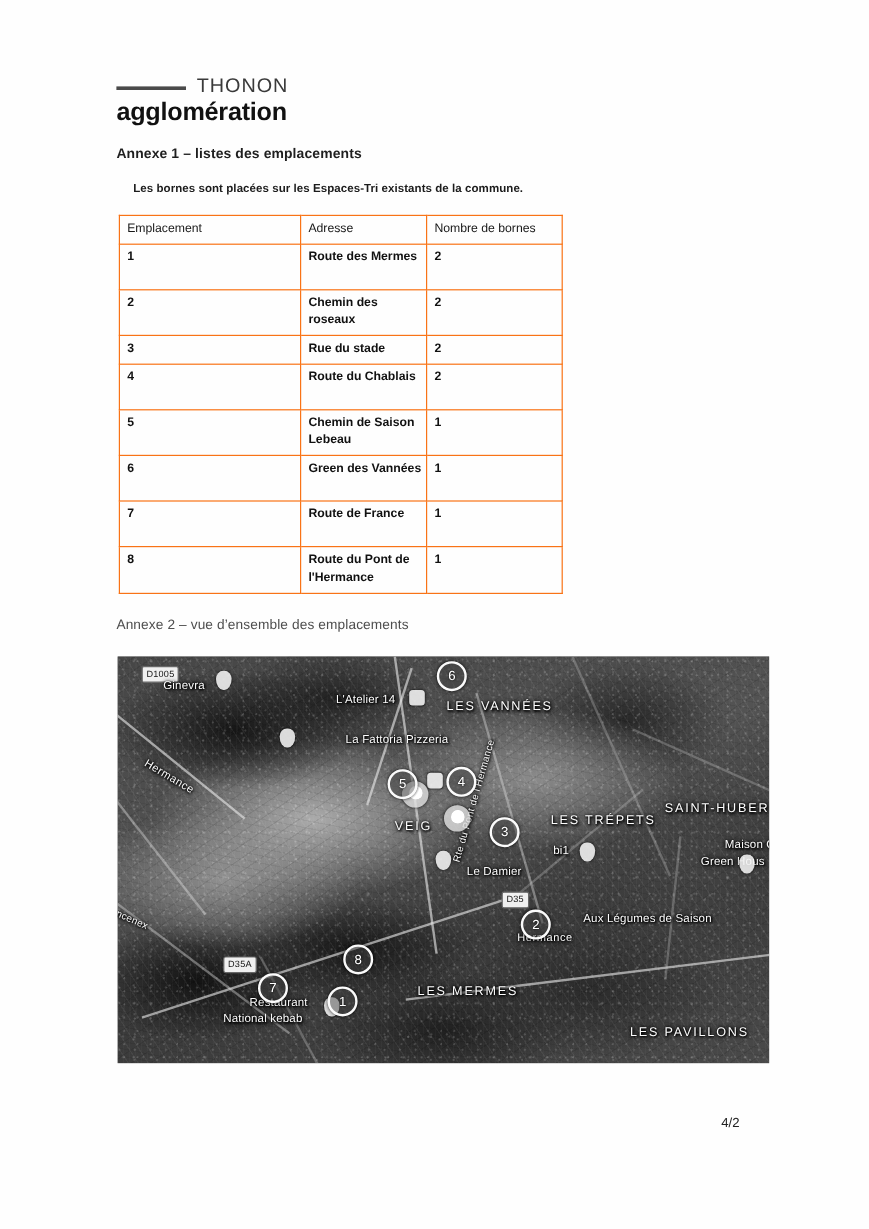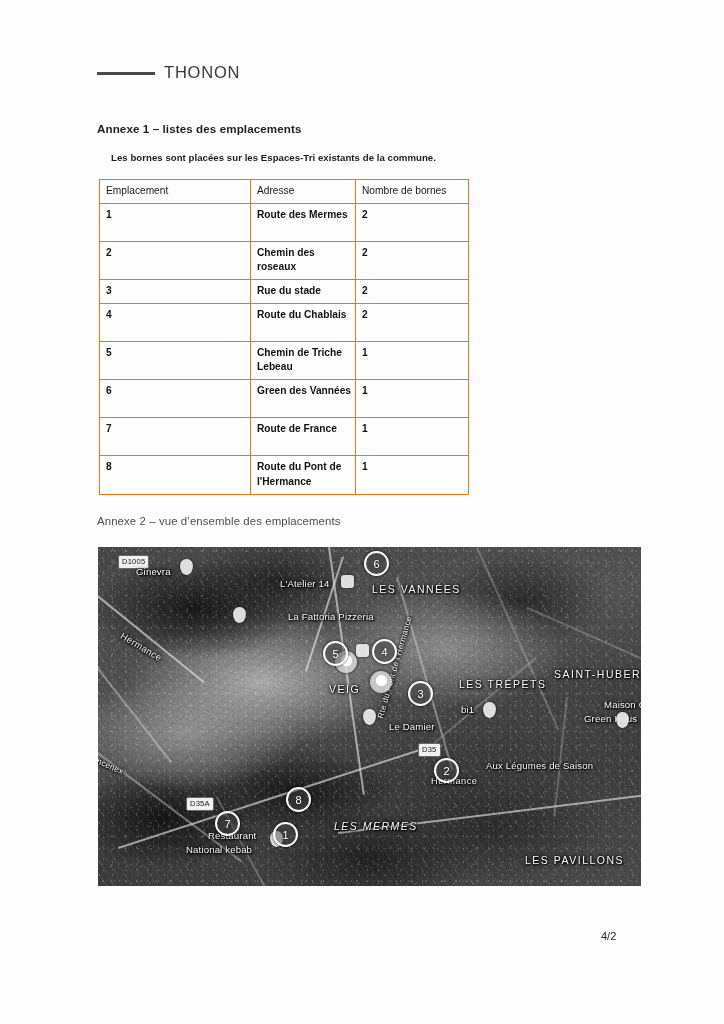--- a/index.html
+++ b/index.html
@@ -276,20 +276,21 @@
 </head>
 <body>
 
 <div class="page">
 
   <div class="logo">
     <div class="logo-top">
       <div class="logo-rule"></div>
       <div class="logo-thonon">THONON</div>
     </div>
+    <div class="logo-agglo">agglomération</div>
   </div>
 
   <div class="annexe1-title">Annexe 1 – listes des emplacements</div>
   <div class="intro-line">Les bornes sont placées sur les Espaces-Tri existants de la commune.</div>
 
   <table class="emplacement-table">
     <thead>
       <tr>
         <th class="col-a">Emplacement</th>
         <th class="col-b">Adresse</th>
@@ -312,21 +313,21 @@
         <td>Rue du stade</td>
         <td>2</td>
       </tr>
       <tr class="row-tall">
         <td>4</td>
         <td>Route du Chablais</td>
         <td>2</td>
       </tr>
       <tr class="row-tall">
         <td>5</td>
-        <td>Chemin de Triche Lebeau</td>
+        <td>Chemin de Saison Lebeau</td>
         <td>1</td>
       </tr>
       <tr class="row-tall">
         <td>6</td>
         <td>Green des Vannées</td>
         <td>1</td>
       </tr>
       <tr class="row-tall">
         <td>7</td>
         <td>Route de France</td>
@@ -361,21 +362,21 @@
     <div class="road faint" style="left:120px; top:250px; width:110px; height:1.5px; transform: rotate(62deg);"></div>
     <div class="road faint" style="left:330px; top:200px; width:140px; height:1.5px; transform: rotate(-40deg);"></div>
 
     <div class="shield" style="left:20px; top:8px;">D1005</div>
     <div class="shield" style="left:88px; top:250px;">D35A</div>
     <div class="shield" style="left:320px; top:196px;">D35</div>
 
     <div class="map-label label-locality" style="left:274px; top:36px;">LES VANNÉES</div>
     <div class="map-label label-locality" style="left:361px; top:131px;">LES TRÉPETS</div>
     <div class="map-label label-locality" style="left:456px; top:121px;">SAINT-HUBER</div>
-    <div class="map-label label-locality" style="left:236px; top:273px;font-style:italic;">LES MERMES</div>
+    <div class="map-label label-locality" style="left:250px; top:273px;">LES MERMES</div>
     <div class="map-label label-locality" style="left:427px; top:307px;">LES PAVILLONS</div>
     <div class="map-label label-locality" style="left:231px; top:136px;">VEIG</div>
 
     <div class="map-label label-poi" style="left:38px; top:19px;">Ginevra</div>
     <div class="map-label label-poi" style="left:182px; top:31px;">L'Atelier 14</div>
     <div class="map-label label-poi" style="left:190px; top:64px;">La Fattoria Pizzeria</div>
     <div class="map-label label-poi" style="left:291px; top:174px;">Le Damier</div>
     <div class="map-label label-poi" style="left:363px; top:157px;">bi1</div>
     <div class="map-label label-poi" style="left:388px; top:213px;">Aux Légumes de Saison</div>
     <div class="map-label label-poi" style="left:486px; top:152px;padding-left:20px;">Maison Oliv</div>

